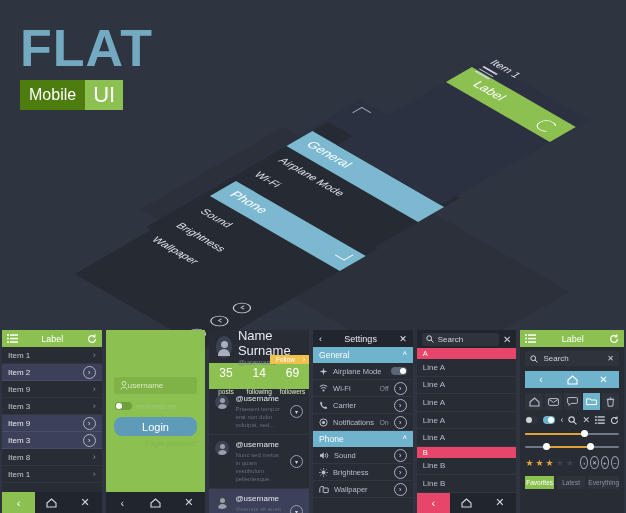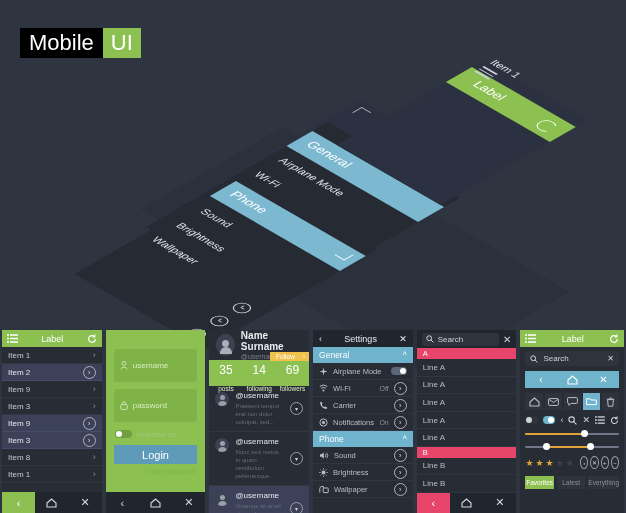--- a/index.html
+++ b/index.html
@@ -8,21 +8,21 @@
     background:#2e3440;
     font-family:"Liberation Sans", sans-serif;
     -webkit-font-smoothing:antialiased;
   }
   .stage{position:relative;width:626px;height:513px;}
 
   
   .title-block{position:absolute;left:20px;top:22px;}
   .t-flat{font-size:52px;line-height:52px;font-weight:bold;color:#74a9c2;letter-spacing:1px;}
   .t-sub{margin-top:6px;display:flex;align-items:stretch;height:30px;}
-  .t-mobile{background:#000000;color:#ffffff;font-size:22px;line-height:30px;padding:0 9px;}
+  .t-mobile{background:#4d7c0f;color:#ffffff;font-size:16px;line-height:30px;padding:0 9px;}
   .t-ui{background:#8cc152;color:#ffffff;font-size:22px;line-height:30px;padding:0 8px;font-weight:normal;}
 
   
   .iso-wrap{position:absolute;left:60px;top:48px;width:560px;height:255px;}
   .iso-shadow{
     position:absolute;left:130px;top:120px;width:330px;height:165px;
     background:#2b303a;
     transform:matrix(0.866,0.5,-0.866,0.5,0,0);
     opacity:.85;
   }
@@ -64,34 +64,34 @@
   .chev{font-size:9px;color:#7d8characters;}
   .chev{color:#8b919c;}
   .chevc{width:11px;height:11px;border:1px solid #aeb4be;border-radius:50%;display:flex;align-items:center;justify-content:center;font-size:7px;color:#dfe3e8;}
   .botnav{margin-top:auto;height:21px;display:flex;background:#21252d;}
   .botnav>div{flex:1;display:flex;align-items:center;justify-content:center;color:#d6dae0;font-size:11px;}
   .botnav .acc-green{background:#8cc152;color:#fff;}
   .botnav .acc-pink{background:#e8456b;color:#fff;}
 
   
   .login-body{flex:1;background:#8cc152;padding:10px 8px 8px;display:flex;flex-direction:column;justify-content:center;}
-  .lfield{height:17px;background:#7fb348;border-radius:2px;display:flex;align-items:center;padding:8px 6px;margin-bottom:7px;color:#d8ecc1;font-size:8px;gap:5px;}
+  .lfield{height:17px;background:#7fb348;border-radius:2px;display:flex;align-items:center;padding:0 6px;margin-bottom:7px;color:#d8ecc1;font-size:8px;}
   .ltog{display:flex;align-items:center;gap:5px;margin:1px 0 7px 1px;}
   .tgl{width:17px;height:8px;border-radius:5px;background:#6f9f3e;position:relative;}
   .tgl i{position:absolute;left:1px;top:1px;width:6px;height:6px;border-radius:50%;background:#fff;}
   .ltog span{color:#9fc77a;font-size:6.5px;}
-  .lbtn{height:19px;background:#5d9bb8;border-radius:0;color:#fff;font-size:11px;display:flex;align-items:center;justify-content:center;}
+  .lbtn{height:19px;background:#5d9bb8;border-radius:8px;color:#fff;font-size:11px;display:flex;align-items:center;justify-content:center;}
   .lforgot{text-align:right;color:#7fb348;font-size:6.5px;margin-top:4px;}
 
   
   .prof-top{height:33px;display:flex;align-items:center;gap:6px;padding:0 7px;position:relative;}
   .avatar{width:22px;height:22px;border-radius:50%;background:#3b4251;display:flex;align-items:center;justify-content:center;}
   .avatar .a-h{width:7px;height:7px;border-radius:50%;background:#aab0bb;position:relative;top:-2px;}
   .avatar .a-b{position:absolute;width:12px;height:7px;border-radius:6px 6px 0 0;background:#aab0bb;margin-top:11px;}
-  .pname{color:#e9ecf0;font-size:10px;font-weight:bold;}
+  .pname{color:#e9ecf0;font-size:13px;}
   .phandle{color:#7a808c;font-size:7px;margin-top:1px;}
   .follow{position:absolute;right:0;bottom:-1px;background:#f0c14b;color:#fff;font-size:6.5px;padding:1px 4px 1px 6px;display:flex;gap:8px;align-items:center;}
   .stats{height:26px;background:#8cc152;display:flex;}
   .stats>div{flex:1;text-align:center;color:#fff;padding-top:3px;}
   .stats b{display:block;font-size:12px;font-weight:normal;}
   .stats span{font-size:6.5px;color:#dcecc6;}
   .feed{flex:1;}
   .fitem{display:flex;gap:6px;padding:5px 6px;border-bottom:1px solid #32373f;align-items:flex-start;position:relative;}
   .fitem.sel{background:#3c4159;border-bottom:1px solid #474d66;}
   .fav{width:14px;height:14px;border-radius:50%;background:#3b4251;flex:none;margin-top:1px;position:relative;overflow:hidden;}
@@ -145,20 +145,21 @@
 
   .ico{display:inline-block;line-height:1;}
   svg{display:block;}
 </style>
 </head>
 <body>
 
 <div class="stage">
 
   <div class="title-block">
+    <div class="t-flat">FLAT</div>
     <div class="t-sub">
       <div class="t-mobile">Mobile</div>
       <div class="t-ui">UI</div>
     </div>
   </div>
 
   <div class="iso-wrap">
     <div class="iso-shadow"></div>
 
     <div class="panel3d iso-A">
@@ -320,29 +321,20 @@
     <div class="phone">
       <div class="login-body">
         <div class="lfield">
           <span class="ico">
               <svg width="8" height="9" viewBox="0 0 8 9">
                 <circle cx="4" cy="2.4" r="2" fill="none" stroke="#cfe5b4" stroke-width="1"></circle>
                 <path d="M1 8.4 C1 5.6 7 5.6 7 8.4" fill="none" stroke="#cfe5b4" stroke-width="1"></path>
               </svg>
             </span>
           <span>username</span>
-        </div>
-        <div class="lfield">
-          <span class="ico">
-              <svg width="8" height="9" viewBox="0 0 8 9">
-                <rect x="0.8" y="3.6" width="6.4" height="4.8" rx="0.8" fill="none" stroke="#cfe5b4" stroke-width="1"></rect>
-                <path d="M2.4 3.6 V2.4 A1.6 1.6 0 0 1 5.6 2.4 V3.6" fill="none" stroke="#cfe5b4" stroke-width="1"></path>
-              </svg>
-            </span>
-          <span>password</span>
         </div>
         <div class="ltog">
           <span class="tgl">
               <i></i>
             </span>
           <span>remember me</span>
         </div>
         <div class="lbtn">Login</div>
         <div class="lforgot">Forgot password?</div>
       </div>

